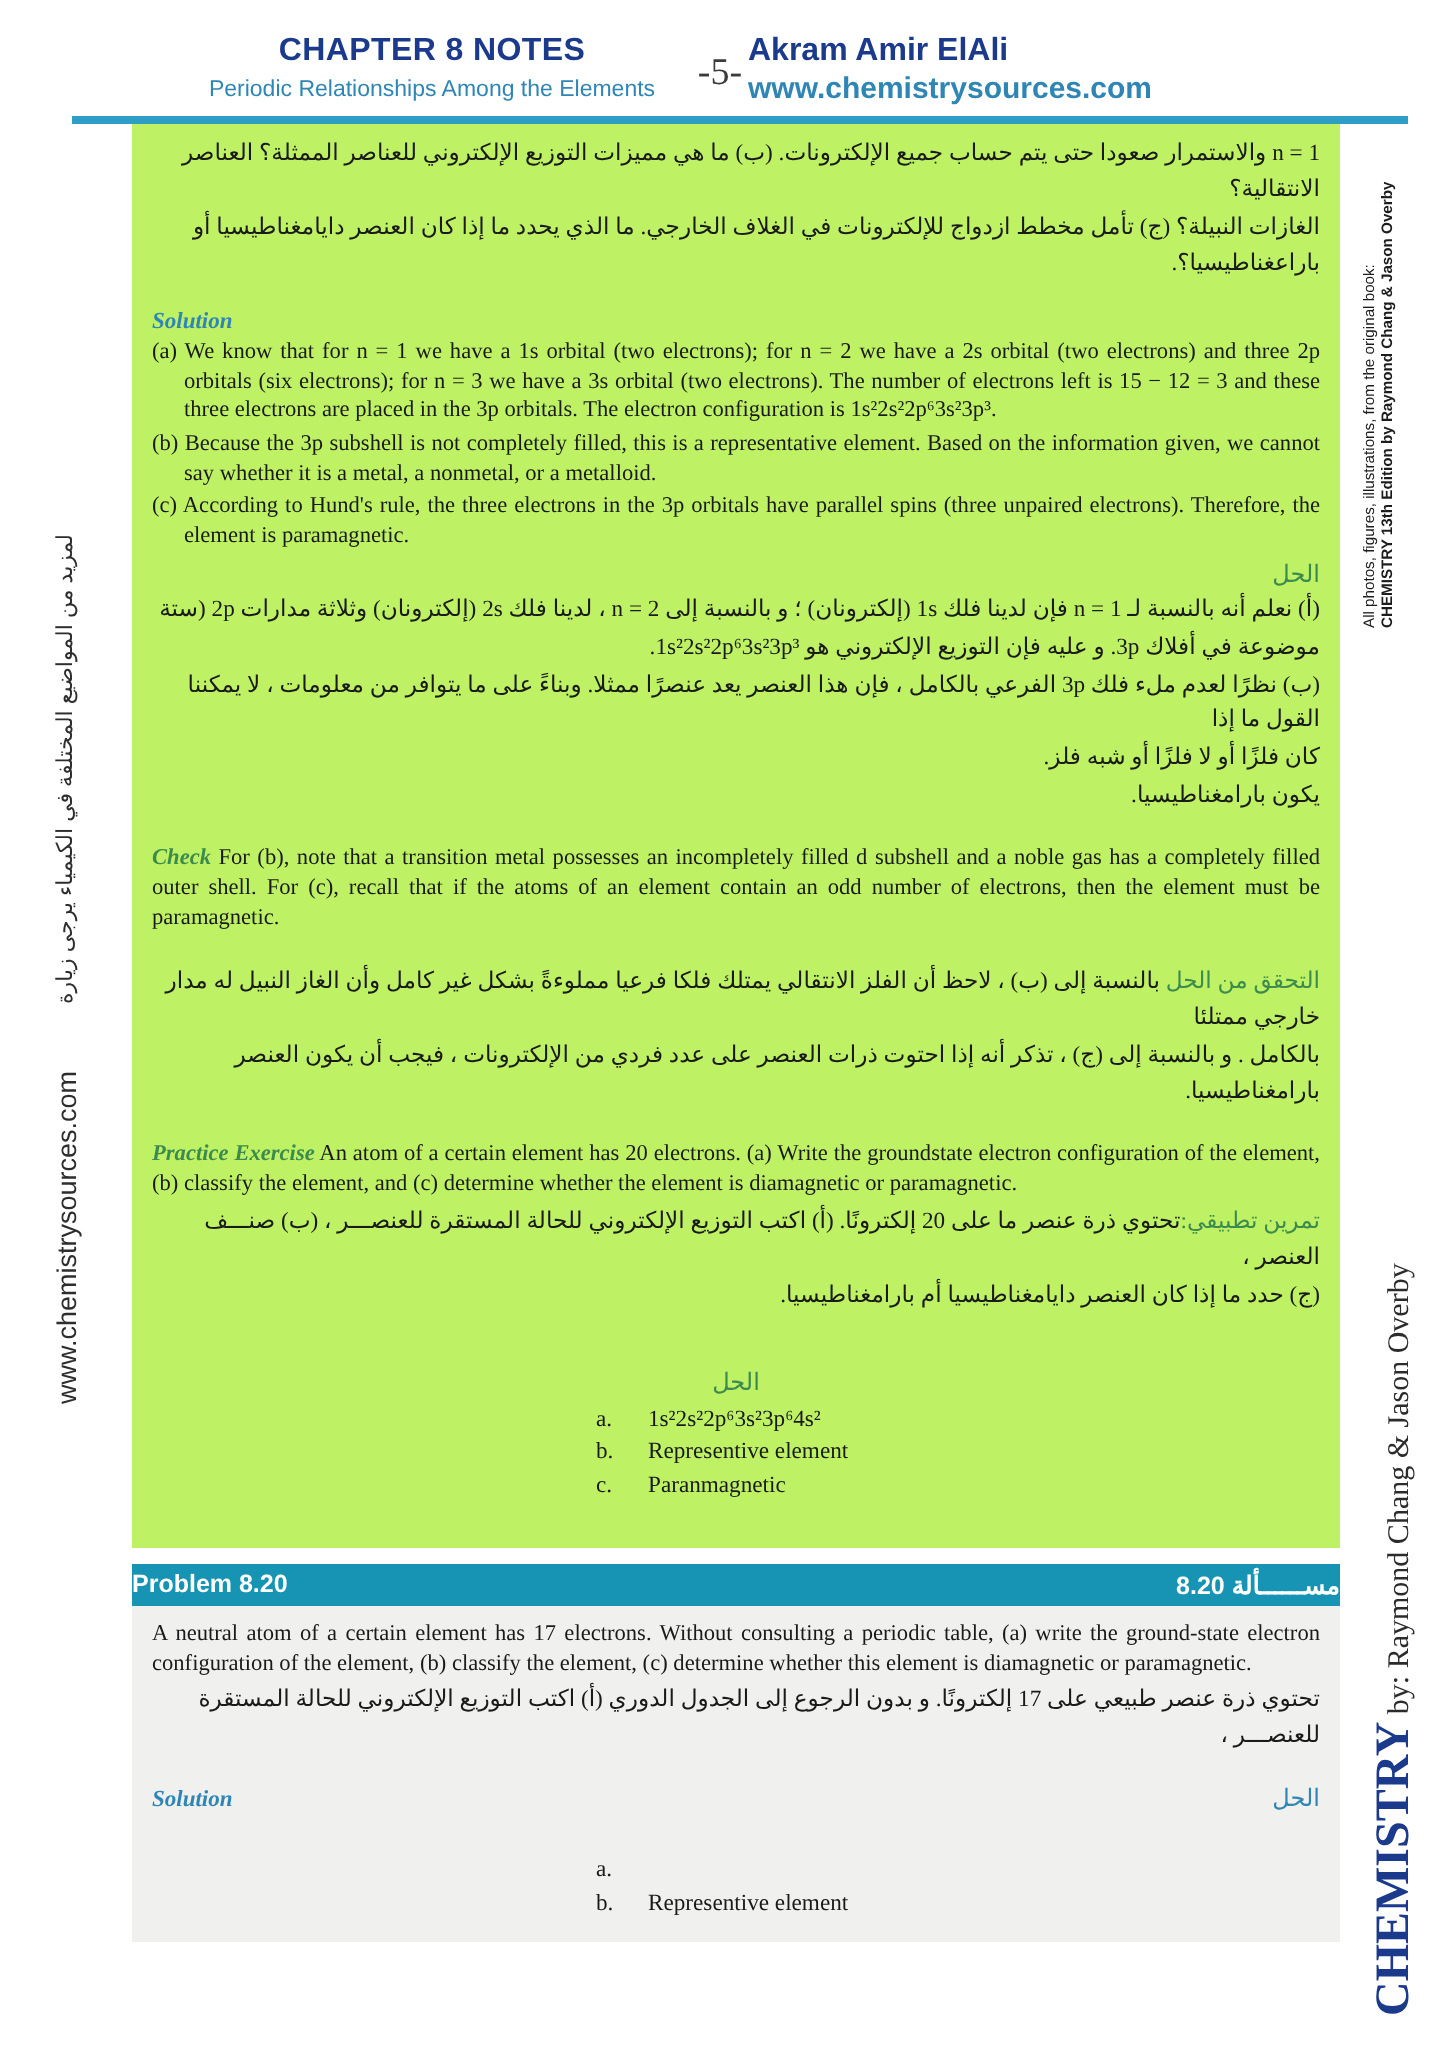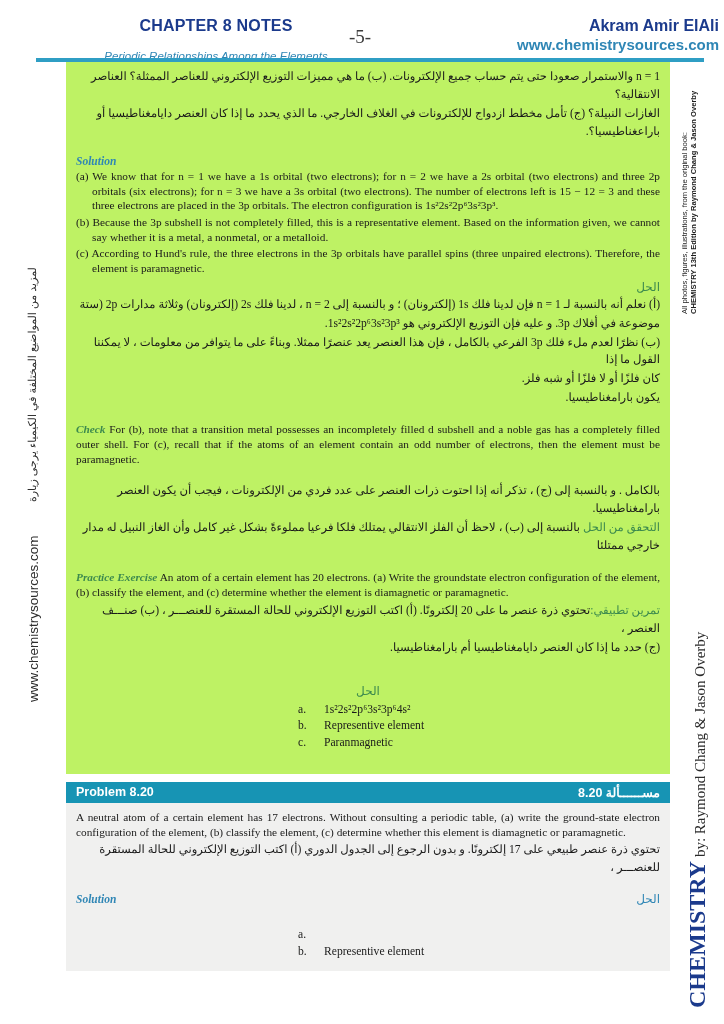--- a/index.html
+++ b/index.html
@@ -35,37 +35,36 @@
     font-size: 16px;
     color: #1b3a8c;
     letter-spacing: 0.2px;
     line-height: 1.05;
   }
   .hdr-subtitle {
     font-family: "Liberation Sans", sans-serif;
     font-size: 11.5px;
     color: #2f86b5;
     line-height: 1.1;
-    margin-top: 15px;
-    font-style: italic;
+    margin-top: 4px;
   }
   .hdr-page {
     position: absolute;
     left: 330px; top: 26px;
     width: 60px;
     text-align: center;
     font-family: "Liberation Serif", serif;
     font-size: 19px;
     color: #3b3b3b;
   }
   .hdr-right {
     position: absolute;
-    left: 409px; top: 17px;
+    left: 374px; top: 17px;
     width: 310px;
-    text-align: right;
+    text-align: left;
   }
   .hdr-author {
     font-family: "Liberation Sans", sans-serif;
     font-weight: bold;
     font-size: 16px;
     color: #1b3a8c;
     line-height: 1.1;
   }
   .hdr-site {
     font-family: "Liberation Sans", sans-serif;
@@ -250,21 +249,21 @@
     flex: 1 1 auto;
   }
 
   
   .problem-bar {
     background: #1794b4;
     height: 21px;
     display: flex;
     align-items: center;
     justify-content: space-between;
-    padding: 0 10px;
+    padding: 0 0;
     margin: 0;
   }
   .problem-bar .pb-en {
     font-family: "Liberation Sans", sans-serif;
     font-weight: bold;
     font-size: 12.5px;
     color: #ffffff;
   }
   .problem-bar .pb-ar {
     font-family: "Liberation Sans", sans-serif;
@@ -337,22 +336,22 @@
     <p class="ar-p ar-right">(ب) نظرًا لعدم ملء فلك 3p الفرعي بالكامل ، فإن هذا العنصر يعد عنصرًا ممثلا. وبناءً على ما يتوافر من معلومات ، لا يمكننا القول ما إذا</p>
     <p class="ar-p ar-right">كان فلزًا أو لا فلزًا أو شبه فلز.</p>
     <p class="ar-p ar-right">يكون بارامغناطيسيا.</p>
 
     <div class="gap-md"></div>
 
     <p class="en-p"><span class="inline-green">Check</span><span> For (b), note that a transition metal possesses an incompletely filled d subshell and a noble gas has a completely filled outer shell. For (c), recall that if the atoms of an element contain an odd number of electrons, then the element must be paramagnetic.</span></p>
 
     <div class="gap-md"></div>
 
+    <p class="ar-p ar-right"><span class="inline-green-ar">التحقق من الحل</span><span> بالنسبة إلى (ب) ، لاحظ أن الفلز الانتقالي يمتلك فلكا فرعيا مملوءةً بشكل غير كامل وأن الغاز النبيل له مدار خارجي ممتلئا</span></p>
     <p class="ar-p ar-right">بالكامل . و بالنسبة إلى (ج) ، تذكر أنه إذا احتوت ذرات العنصر على عدد فردي من الإلكترونات ، فيجب أن يكون العنصر بارامغناطيسيا.</p>
-    <p class="ar-p ar-right"><span class="inline-green-ar">التحقق من الحل</span><span> بالنسبة إلى (ب) ، لاحظ أن الفلز الانتقالي يمتلك فلكا فرعيا مملوءةً بشكل غير كامل وأن الغاز النبيل له مدار خارجي ممتلئا</span></p>
 
     <div class="gap-md"></div>
 
     <p class="en-p"><span class="inline-green">Practice Exercise</span><span> An atom of a certain element has 20 electrons. (a) Write the groundstate electron configuration of the element, (b) classify the element, and (c) determine whether the element is diamagnetic or paramagnetic.</span></p>
 
     <p class="ar-p ar-right"><span class="inline-green-ar">تمرين تطبيقي:</span><span>تحتوي ذرة عنصر ما على 20 إلكترونًا. (أ) اكتب التوزيع الإلكتروني للحالة المستقرة للعنصـــر ، (ب) صنـــف العنصر ،</span></p>
     <p class="ar-p ar-right">(ج) حدد ما إذا كان العنصر دايامغناطيسيا أم بارامغناطيسيا.</p>
 
     <div class="gap-lg"></div>
 

